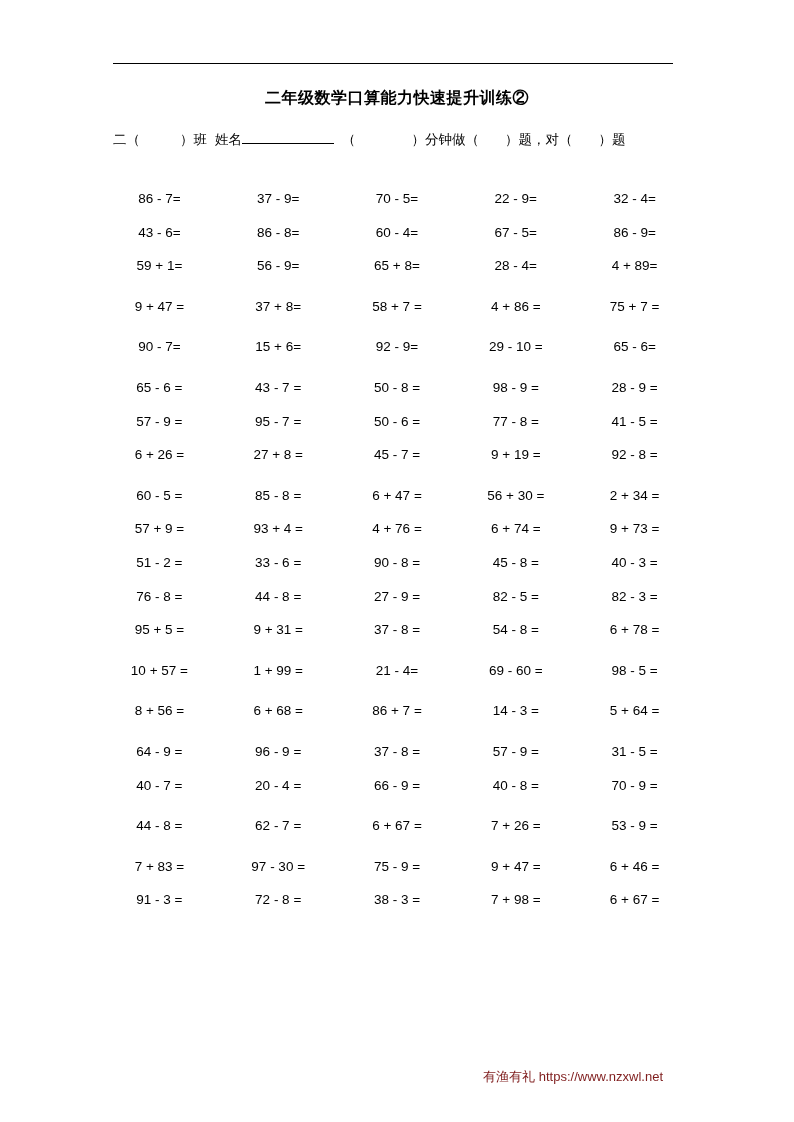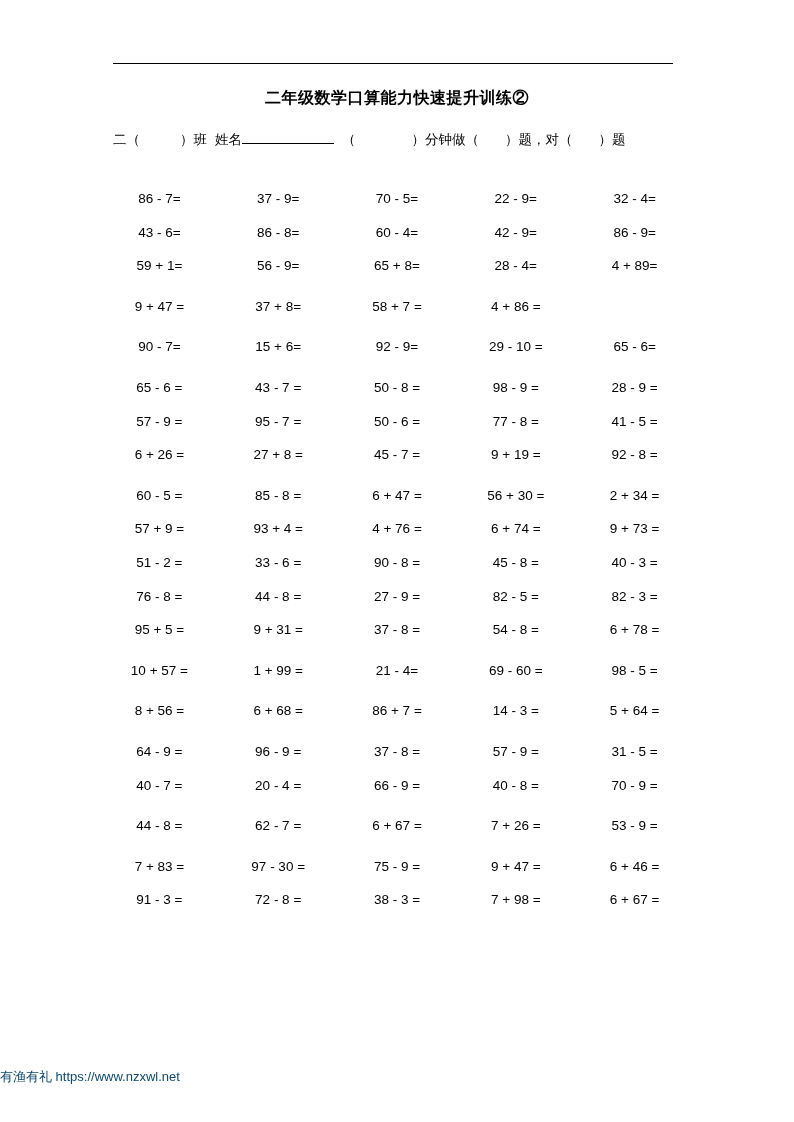--- a/index.html
+++ b/index.html
@@ -76,23 +76,23 @@
     text-align: center;
     font-size: 13.5px;
     line-height: 33.6px;
     white-space: nowrap;
   }
   .footer {
     position: absolute;
     left: 0;
     top: 1068px;
     width: 663px;
-    text-align: left;
+    text-align: right;
     font-size: 13px;
-    color: #0c4a6e;
+    color: #7f1d1d;
   }
 </style>
 </head>
 <body>
 
 <div class="page">
 
   <div class="top-rule"></div>
 
   <div class="title">二年级数学口算能力快速提升训练②</div>
@@ -119,35 +119,36 @@
         <div class="cell">86 - 7=</div>
         <div class="cell">37 - 9=</div>
         <div class="cell">70 - 5=</div>
         <div class="cell">22 - 9=</div>
         <div class="cell">32 - 4=</div>
       </div>
       <div class="row">
         <div class="cell">43 - 6=</div>
         <div class="cell">86 - 8=</div>
         <div class="cell">60 - 4=</div>
-        <div class="cell">42 - 9=</div>
+        <div class="cell">67 - 5=</div>
         <div class="cell">86 - 9=</div>
       </div>
       <div class="row" style="margin-bottom: 7px;">
         <div class="cell">59 + 1=</div>
         <div class="cell">56 - 9=</div>
         <div class="cell">65 + 8=</div>
         <div class="cell">28 - 4=</div>
         <div class="cell">4 + 89=</div>
       </div>
       <div class="row" style="margin-bottom: 7px;">
         <div class="cell">9 + 47 =</div>
         <div class="cell">37 + 8=</div>
         <div class="cell">58 + 7 =</div>
         <div class="cell">4 + 86 =</div>
+        <div class="cell">75 + 7 =</div>
       </div>
       <div class="row" style="margin-bottom: 7px;">
         <div class="cell">90 - 7=</div>
         <div class="cell">15 + 6=</div>
         <div class="cell">92 - 9=</div>
         <div class="cell">29 - 10 =</div>
         <div class="cell">65 - 6=</div>
       </div>
       <div class="row">
         <div class="cell">65 - 6 =</div>

